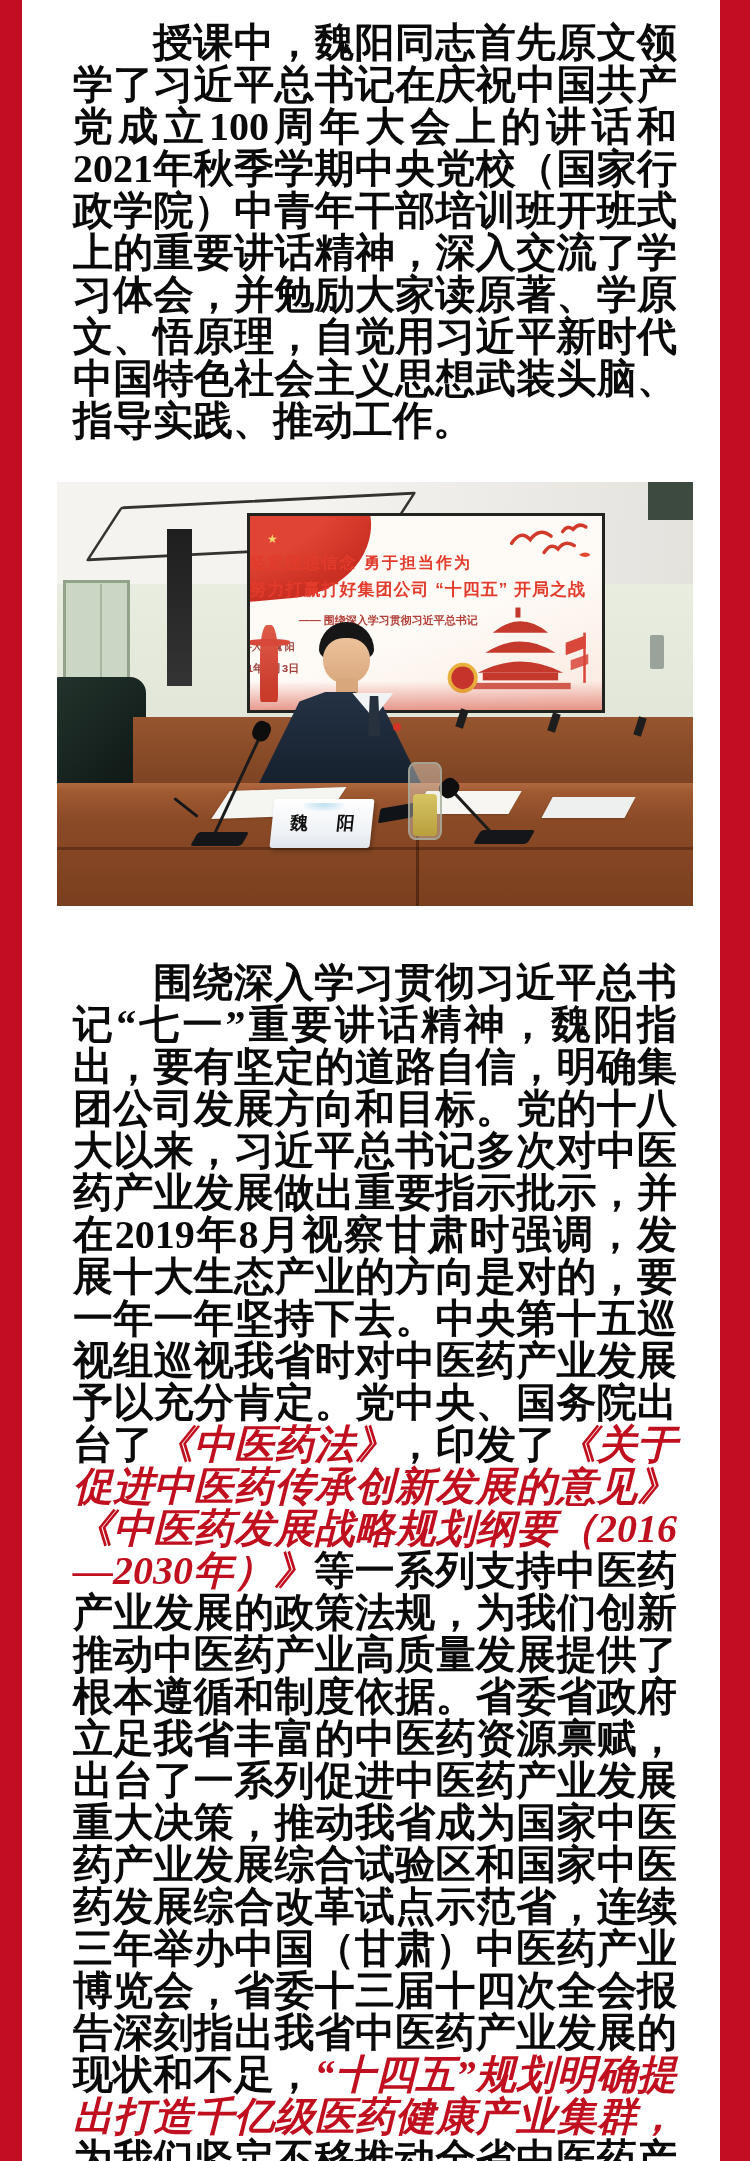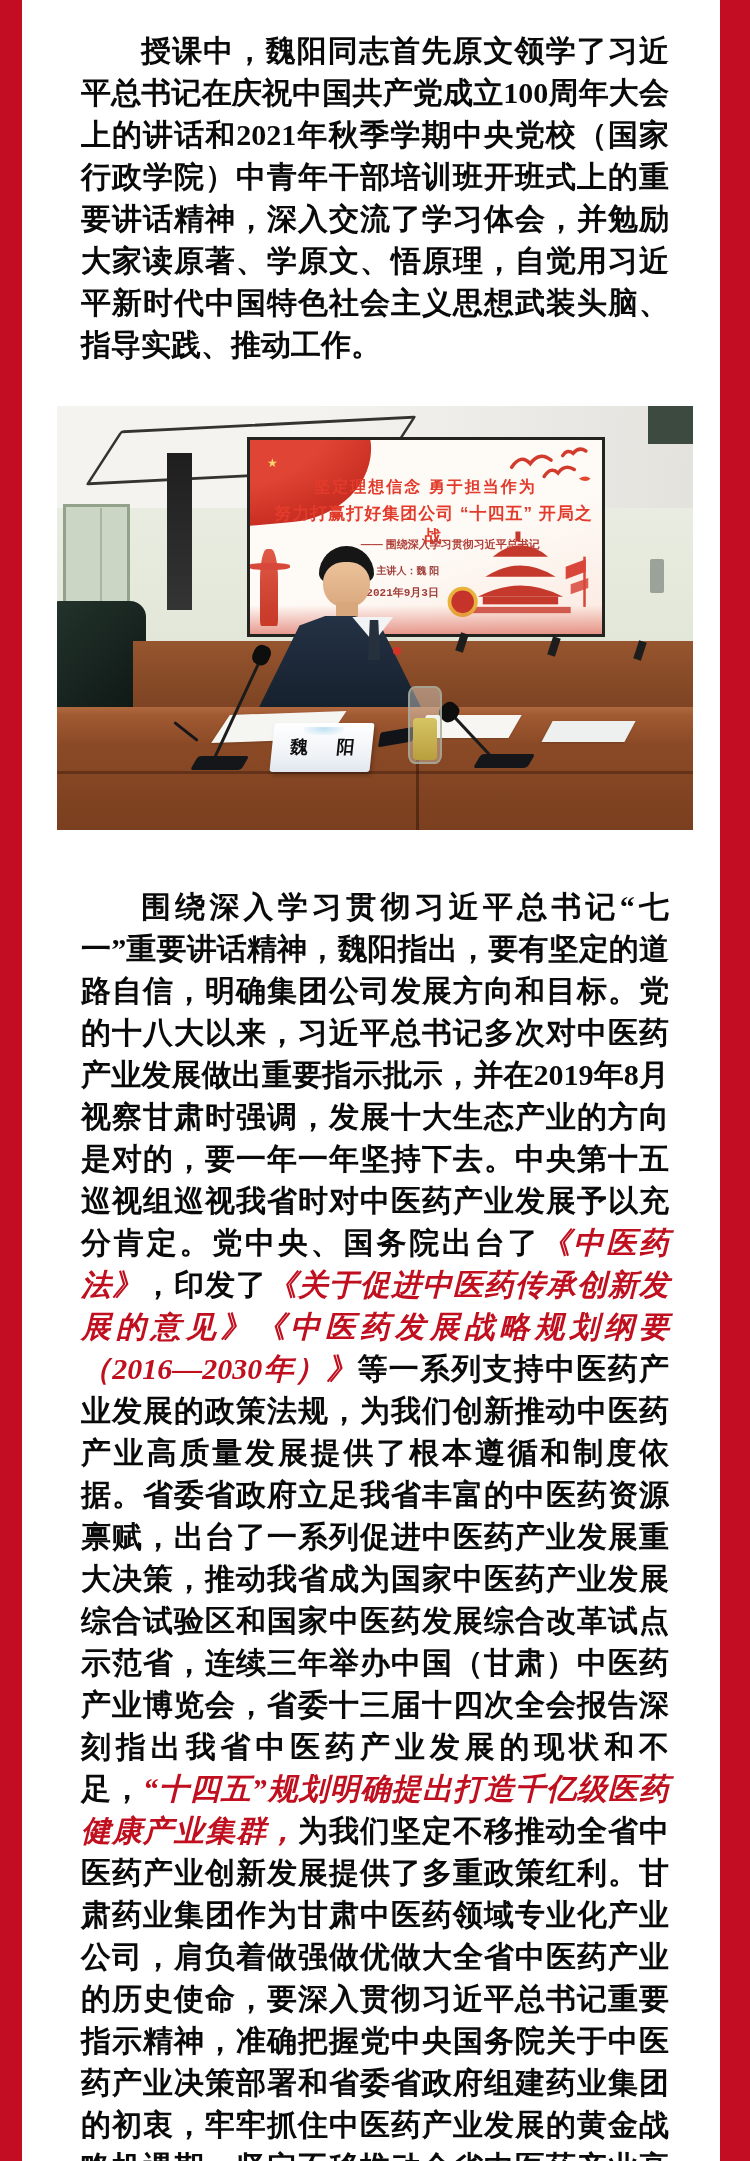--- a/index.html
+++ b/index.html
@@ -9,21 +9,21 @@
   }
   html,body{margin:0;padding:0;}
   body{width:750px;height:2161px;overflow:hidden;background:var(--border-red);
        font-family:"Liberation Serif","DejaVu Serif",serif;}
   .page{display:flex;width:750px;height:2161px;}
   .bar{flex:0 0 auto;background:var(--border-red);}
   .bar.left{width:22px;}
   .bar.right{width:30px;}
   .white-col{width:698px;background:#ffffff;box-sizing:border-box;
              padding:14px 35px 0 43px;}
-  .para{margin:16px;font-size:30px;line-height:42px;font-weight:700;color:var(--ink);
+  .para{margin:8px;font-size:40px;line-height:42px;font-weight:700;color:var(--ink);
         text-align:justify;text-indent:2em;letter-spacing:0;}
   .para .hl{color:var(--hl-red);font-style:italic;}
   .para2{margin-top:56px;}
 
   
   .photo{position:relative;width:636px;height:424px;margin:40px 0 0 -8px;
          background:#e9ece3;overflow:hidden;}
   .photo *{position:absolute;box-sizing:border-box;}
   .ph-ceiling{left:0;top:0;width:100%;height:26%;background:linear-gradient(95deg,#f4f3f0 40%,#e4e2dd);}
   .ph-ceilframe{left:8%;top:4%;width:45%;height:13%;border:3px solid #34332f;border-radius:3px;
@@ -44,24 +44,24 @@
            background:radial-gradient(120% 100% at 0 0,#e04434 60%,#c92f22);
            border-radius:0 30% 85% 0/0 40% 100% 0;}
   .ph-star{left:5%;top:8%;width:auto;height:auto;color:#f7d66b;font-size:12px;}
   .ph-doves{right:2%;top:2%;width:34%;height:24%;}
   .ph-pillar{left:3%;bottom:4%;width:5%;height:40%;border-radius:40% 40% 8% 8%;
              background:linear-gradient(#e05a48,#c53726);}
   .ph-pillar-bar{left:-0.5%;bottom:33%;width:12%;height:3.5%;background:#d8483a;border-radius:40%;}
   .ph-band{left:0;right:0;bottom:0;height:15%;width:100%;
            background:linear-gradient(to top,rgba(209,62,45,.5),rgba(250,210,195,0));}
   .ph-temple{right:1%;bottom:2%;width:44%;height:52%;}
-  .sl{width:100%;text-align:center;color:#e23b2c;font-weight:700;
+  .sl{width:100%;color:#e23b2c;font-weight:700;
       font-family:"Liberation Sans","DejaVu Sans",sans-serif;}
   .sl-t1{top:19%;font-size:16px;letter-spacing:2px;}
-  .sl-t2{top:32%;font-size:17px;letter-spacing:1px;padding-left:16px;}
+  .sl-t2{top:32%;font-size:17px;letter-spacing:1px;}
   .sl-sub{top:50%;font-size:11px;color:#b2403a;left:14%;width:86%;}
   .sl-spk{top:64%;font-size:10px;color:#a03e3a;right:5%;}
   .sl-date{top:75%;font-size:11px;color:#a03e3a;right:6.5%;font-family:Liberation Mono, monospace;}
 
   
   .ph-desk-rear{left:12%;top:55.5%;width:88%;height:17%;background:linear-gradient(#96552e,#7b4222);}
   .ph-micsm{width:1.2%;height:4.5%;background:#1d1d1d;transform:rotate(18deg);}
   .ph-micsm.m1{left:63%;top:53.5%;}
   .ph-micsm.m2{left:77.5%;top:54.5%;}
   .ph-micsm.m3{left:91%;top:55.5%;}

